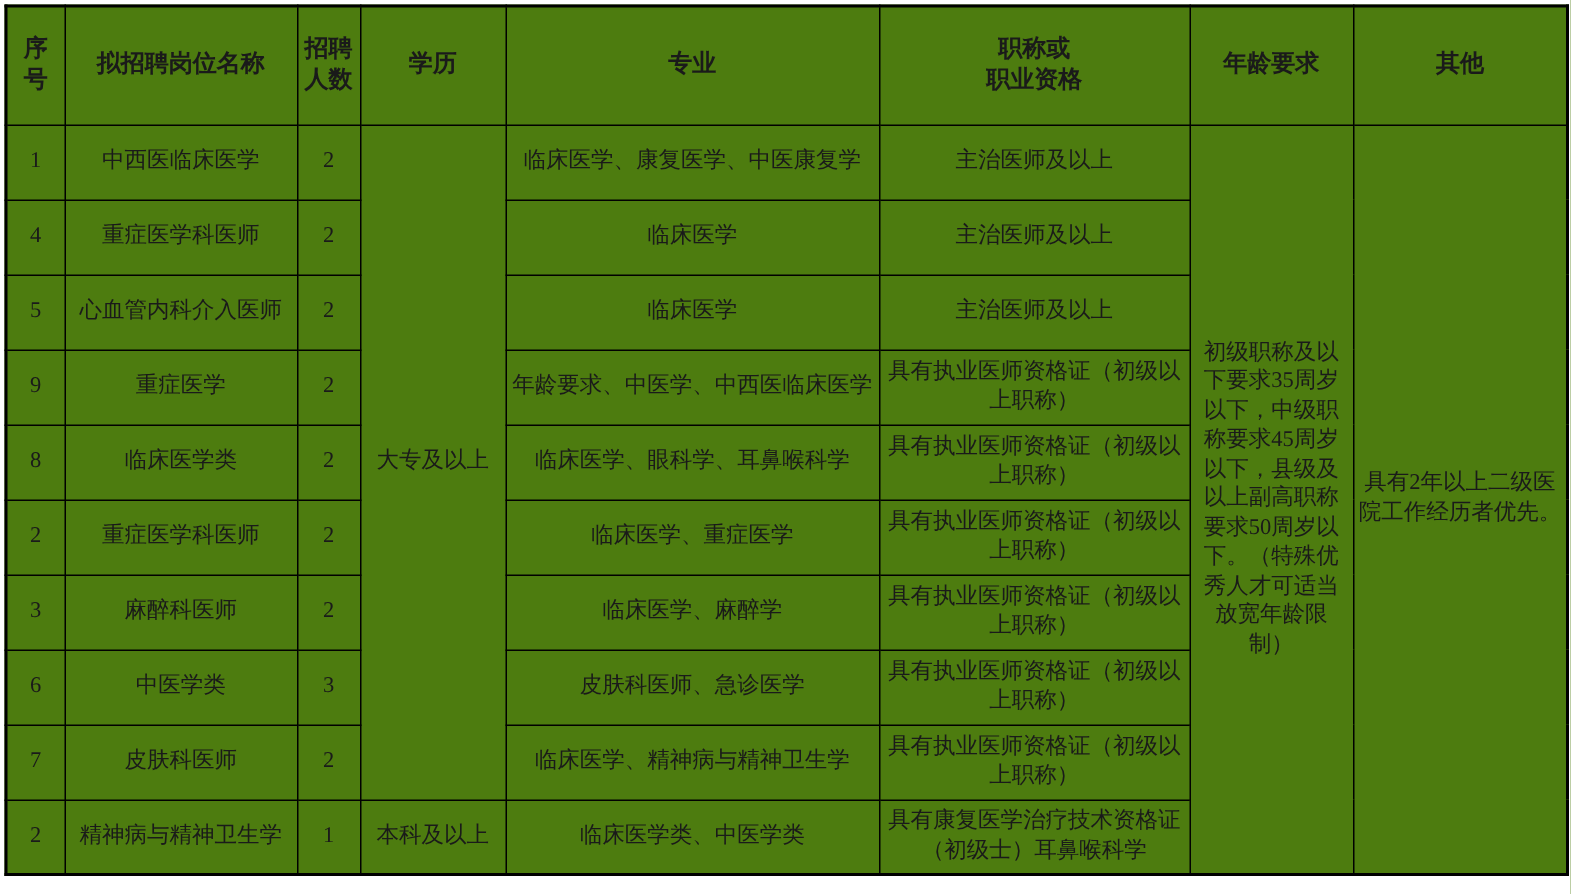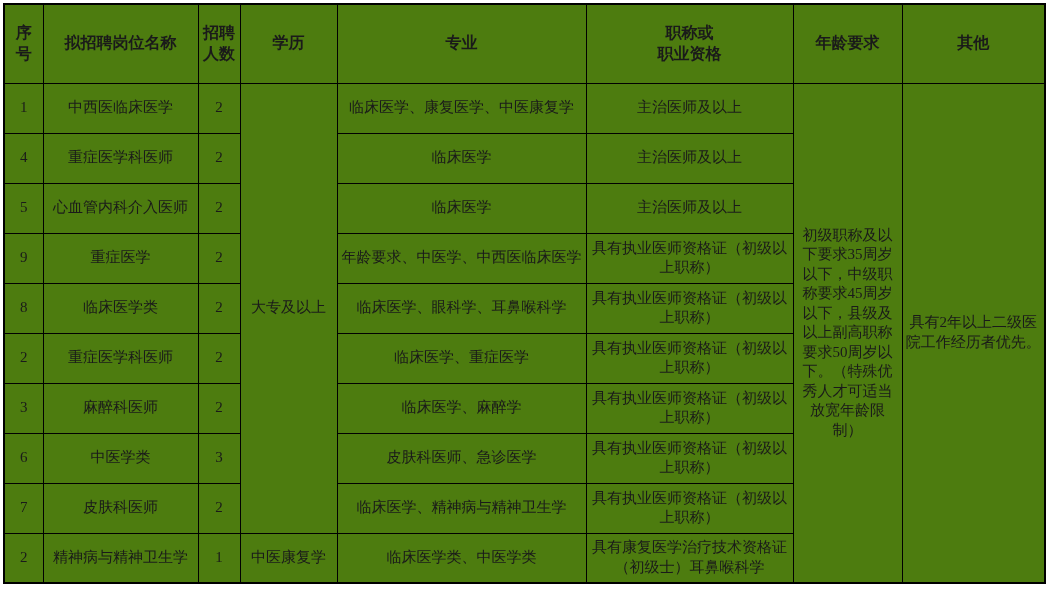--- a/index.html
+++ b/index.html
@@ -156,19 +156,19 @@
       <td>皮肤科医师</td>
       <td>2</td>
       <td class="cell-major">临床医学、精神病与精神卫生学</td>
       <td>具有执业医师资格证（初级以上职称）</td>
     </tr>
 
     <tr class="data-row">
       <td>2</td>
       <td>精神病与精神卫生学</td>
       <td>1</td>
-      <td>中医康复学</td>
+      <td>本科及以上</td>
       <td class="cell-major">临床医学类、中医学类</td>
       <td>具有康复医学治疗技术资格证（初级士）耳鼻喉科学</td>
     </tr>
   </tbody>
     </table>
 </div>
 
 </body></html>

